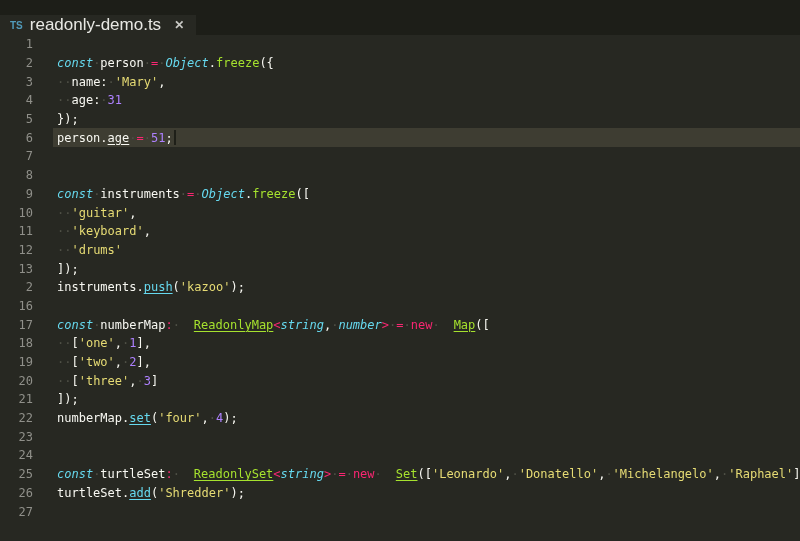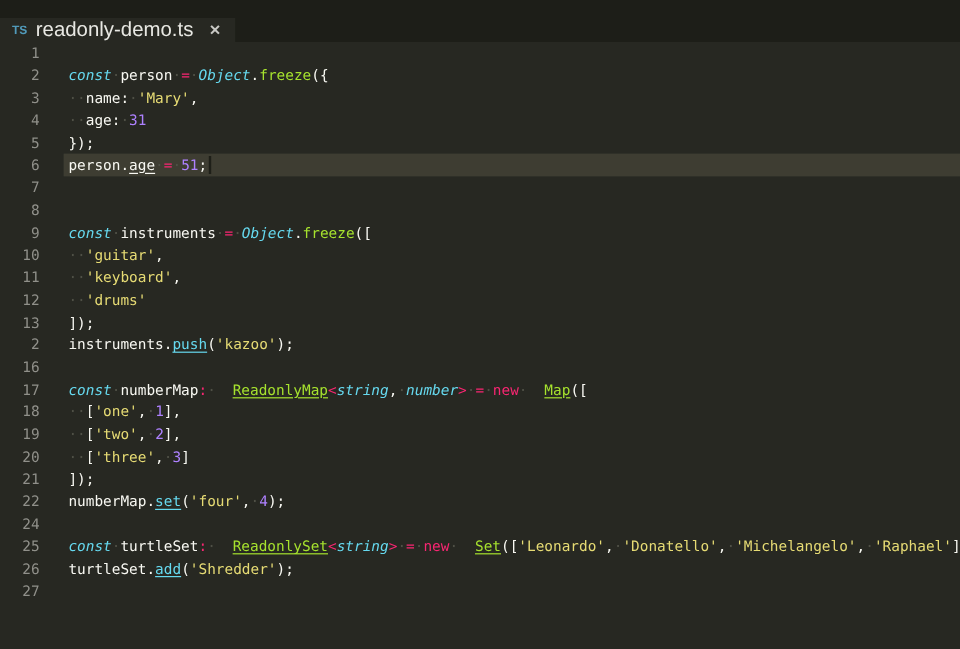--- a/index.html
+++ b/index.html
@@ -168,20 +168,24 @@
       </div>
       <div class="line">
         <div class="ln">21</div>
         <div class="code"><span class="tok-plain">]);</span></div>
       </div>
       <div class="line">
         <div class="ln">22</div>
         <div class="code"><span class="tok-plain">numberMap.</span><span class="tok-method tok-error">set</span><span class="tok-plain">(</span><span class="tok-string">'four'</span><span class="tok-plain">,<span class="ws">·</span></span><span class="tok-number">4</span><span class="tok-plain">);</span></div>
       </div>
       <div class="line">
+        <div class="ln">23</div>
+        <div class="code"></div>
+      </div>
+      <div class="line">
         <div class="ln">24</div>
         <div class="code"></div>
       </div>
       <div class="line">
         <div class="ln">25</div>
         <div class="code"><span class="tok-keyword">const</span><span class="tok-plain"><span class="ws">·</span>turtleSet</span><span class="tok-operator">:</span><span class="tok-plain"><span class="ws">·</span></span><span class="tok-type">ReadonlySet</span><span class="tok-operator">&lt;</span><span class="tok-keyword">string</span><span class="tok-operator">&gt;</span><span class="tok-plain"><span class="ws">·</span></span><span class="tok-operator">=</span><span class="tok-plain"><span class="ws">·</span></span><span class="tok-operator">new</span><span class="tok-plain"><span class="ws">·</span></span><span class="tok-type">Set</span><span class="tok-plain">([</span><span class="tok-string">'Leonardo'</span><span class="tok-plain">,<span class="ws">·</span></span><span class="tok-string">'Donatello'</span><span class="tok-plain">,<span class="ws">·</span></span><span class="tok-string">'Michelangelo'</span><span class="tok-plain">,<span class="ws">·</span></span><span class="tok-string">'Raphael'</span><span class="tok-plain">]);</span></div>
       </div>
       <div class="line">
         <div class="ln">26</div>
         <div class="code"><span class="tok-plain">turtleSet.</span><span class="tok-method tok-error">add</span><span class="tok-plain">(</span><span class="tok-string">'Shredder'</span><span class="tok-plain">);</span></div>

